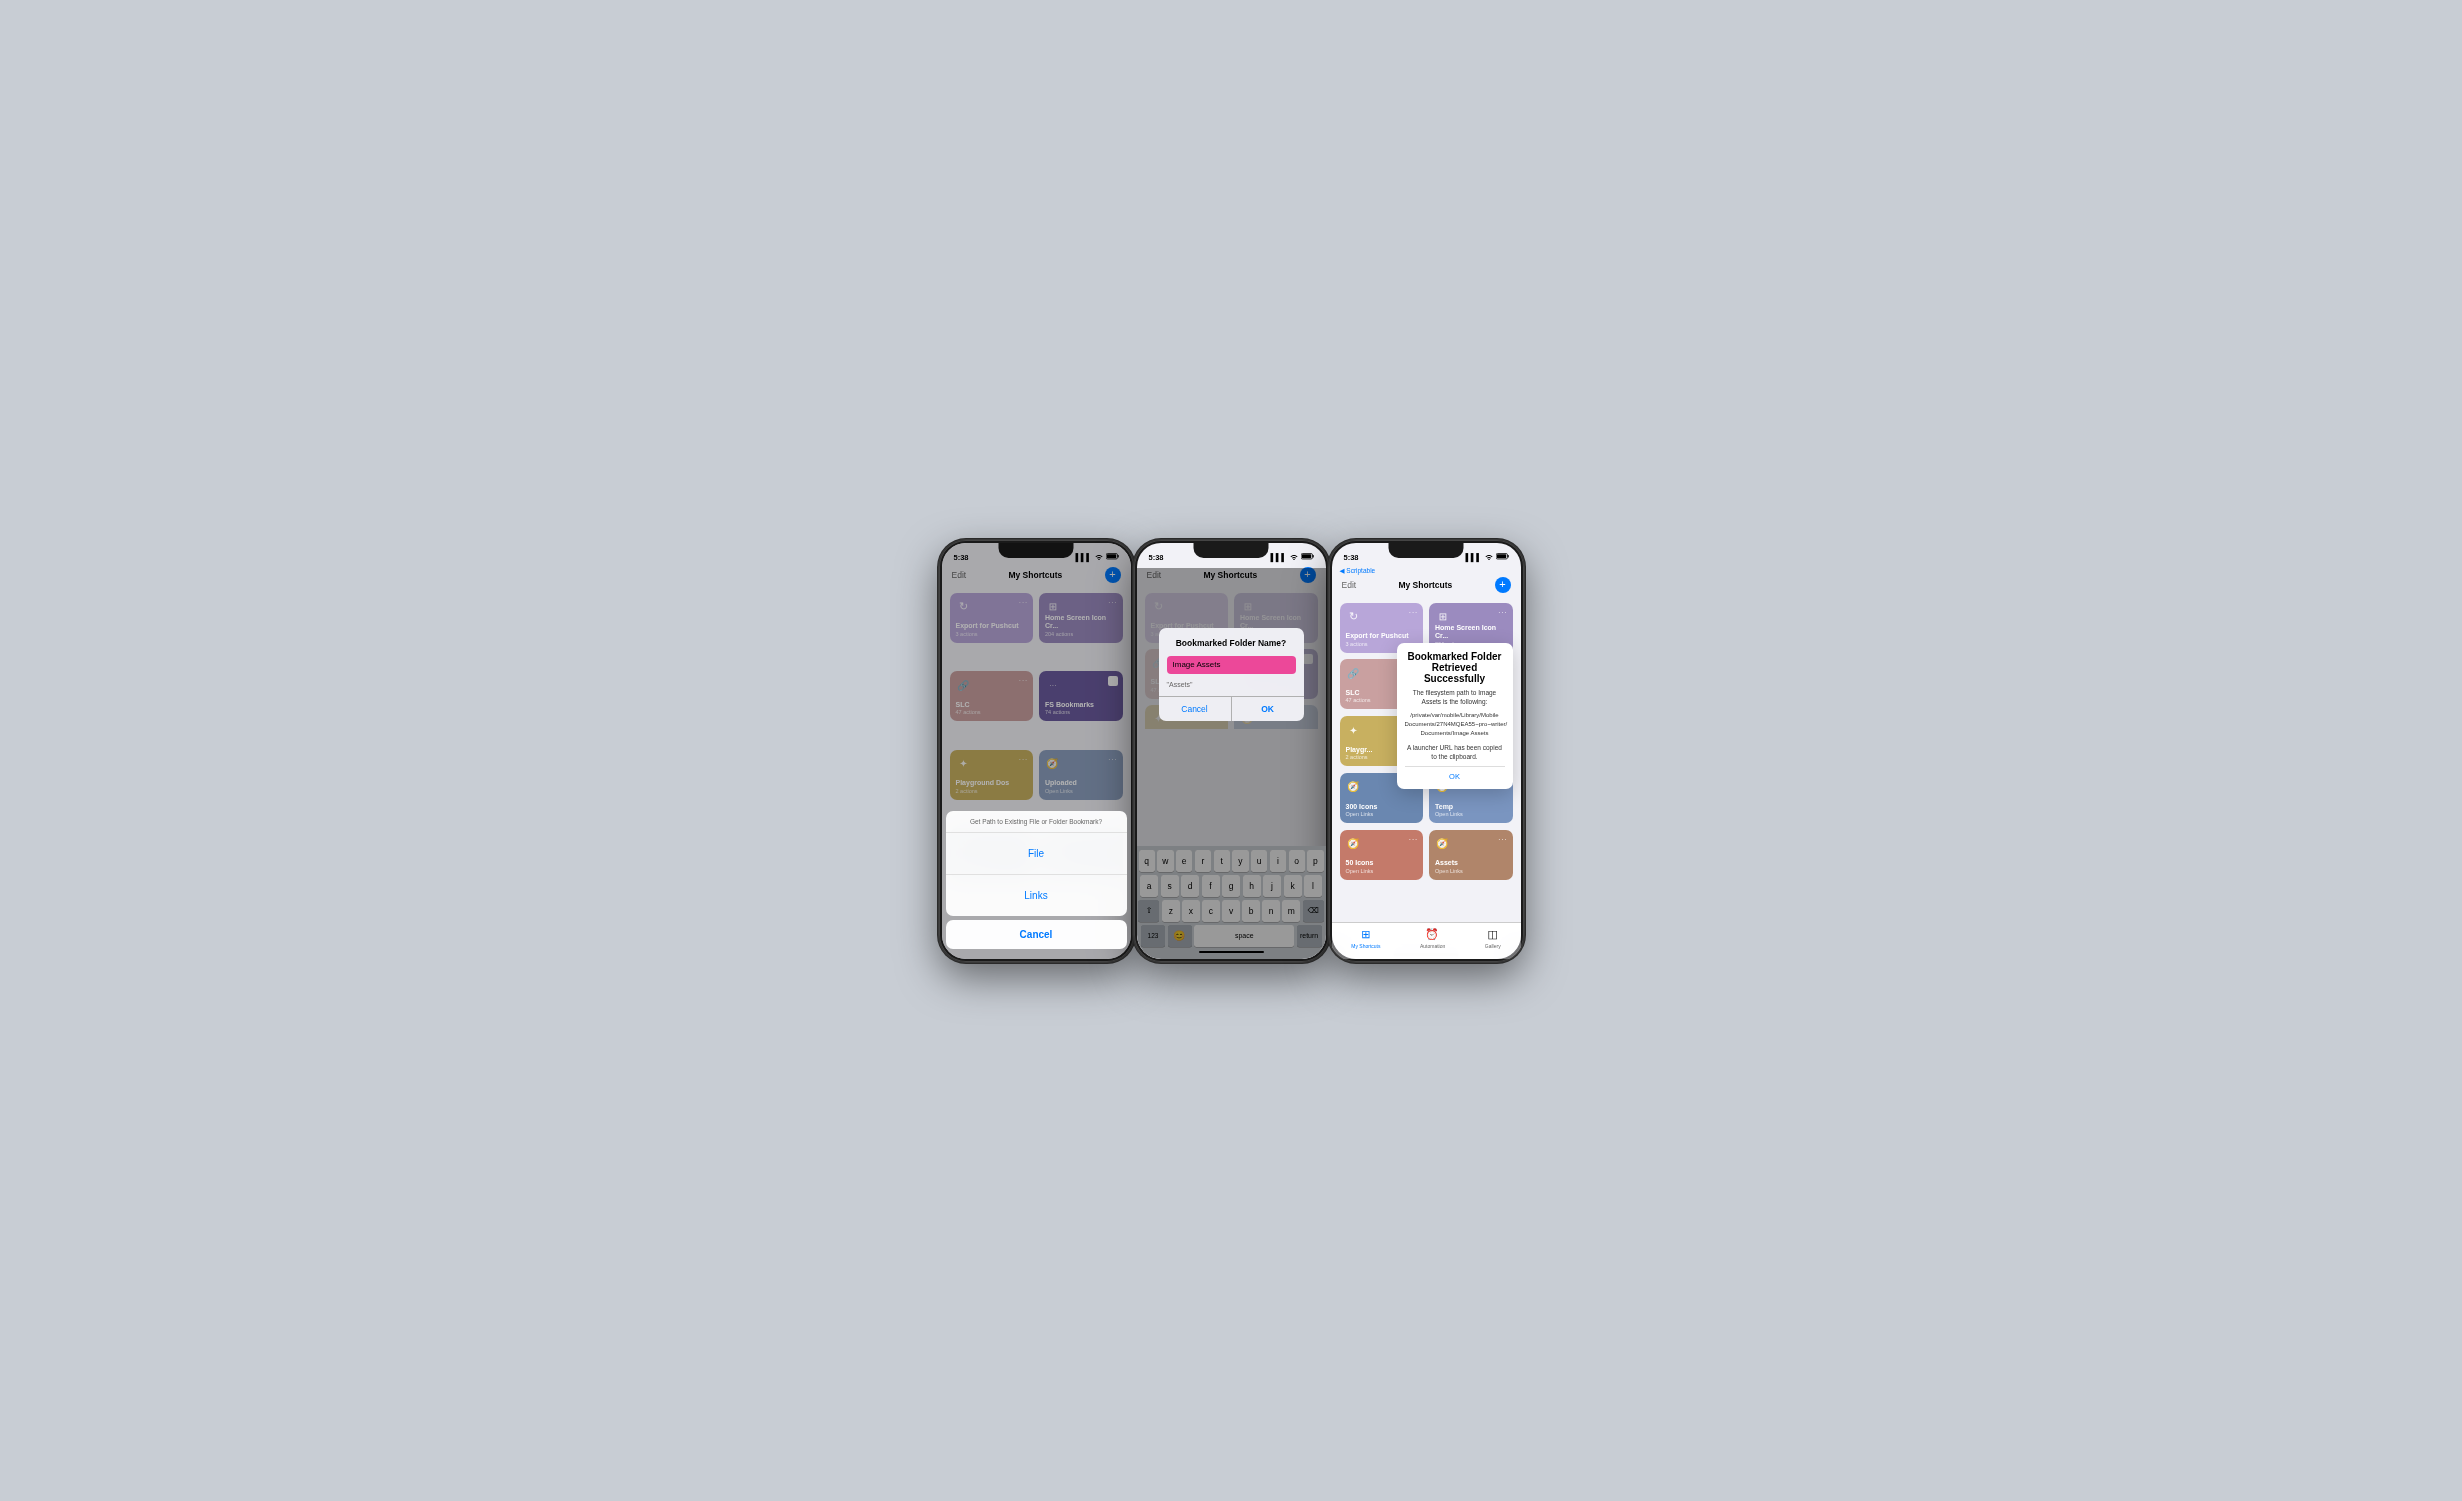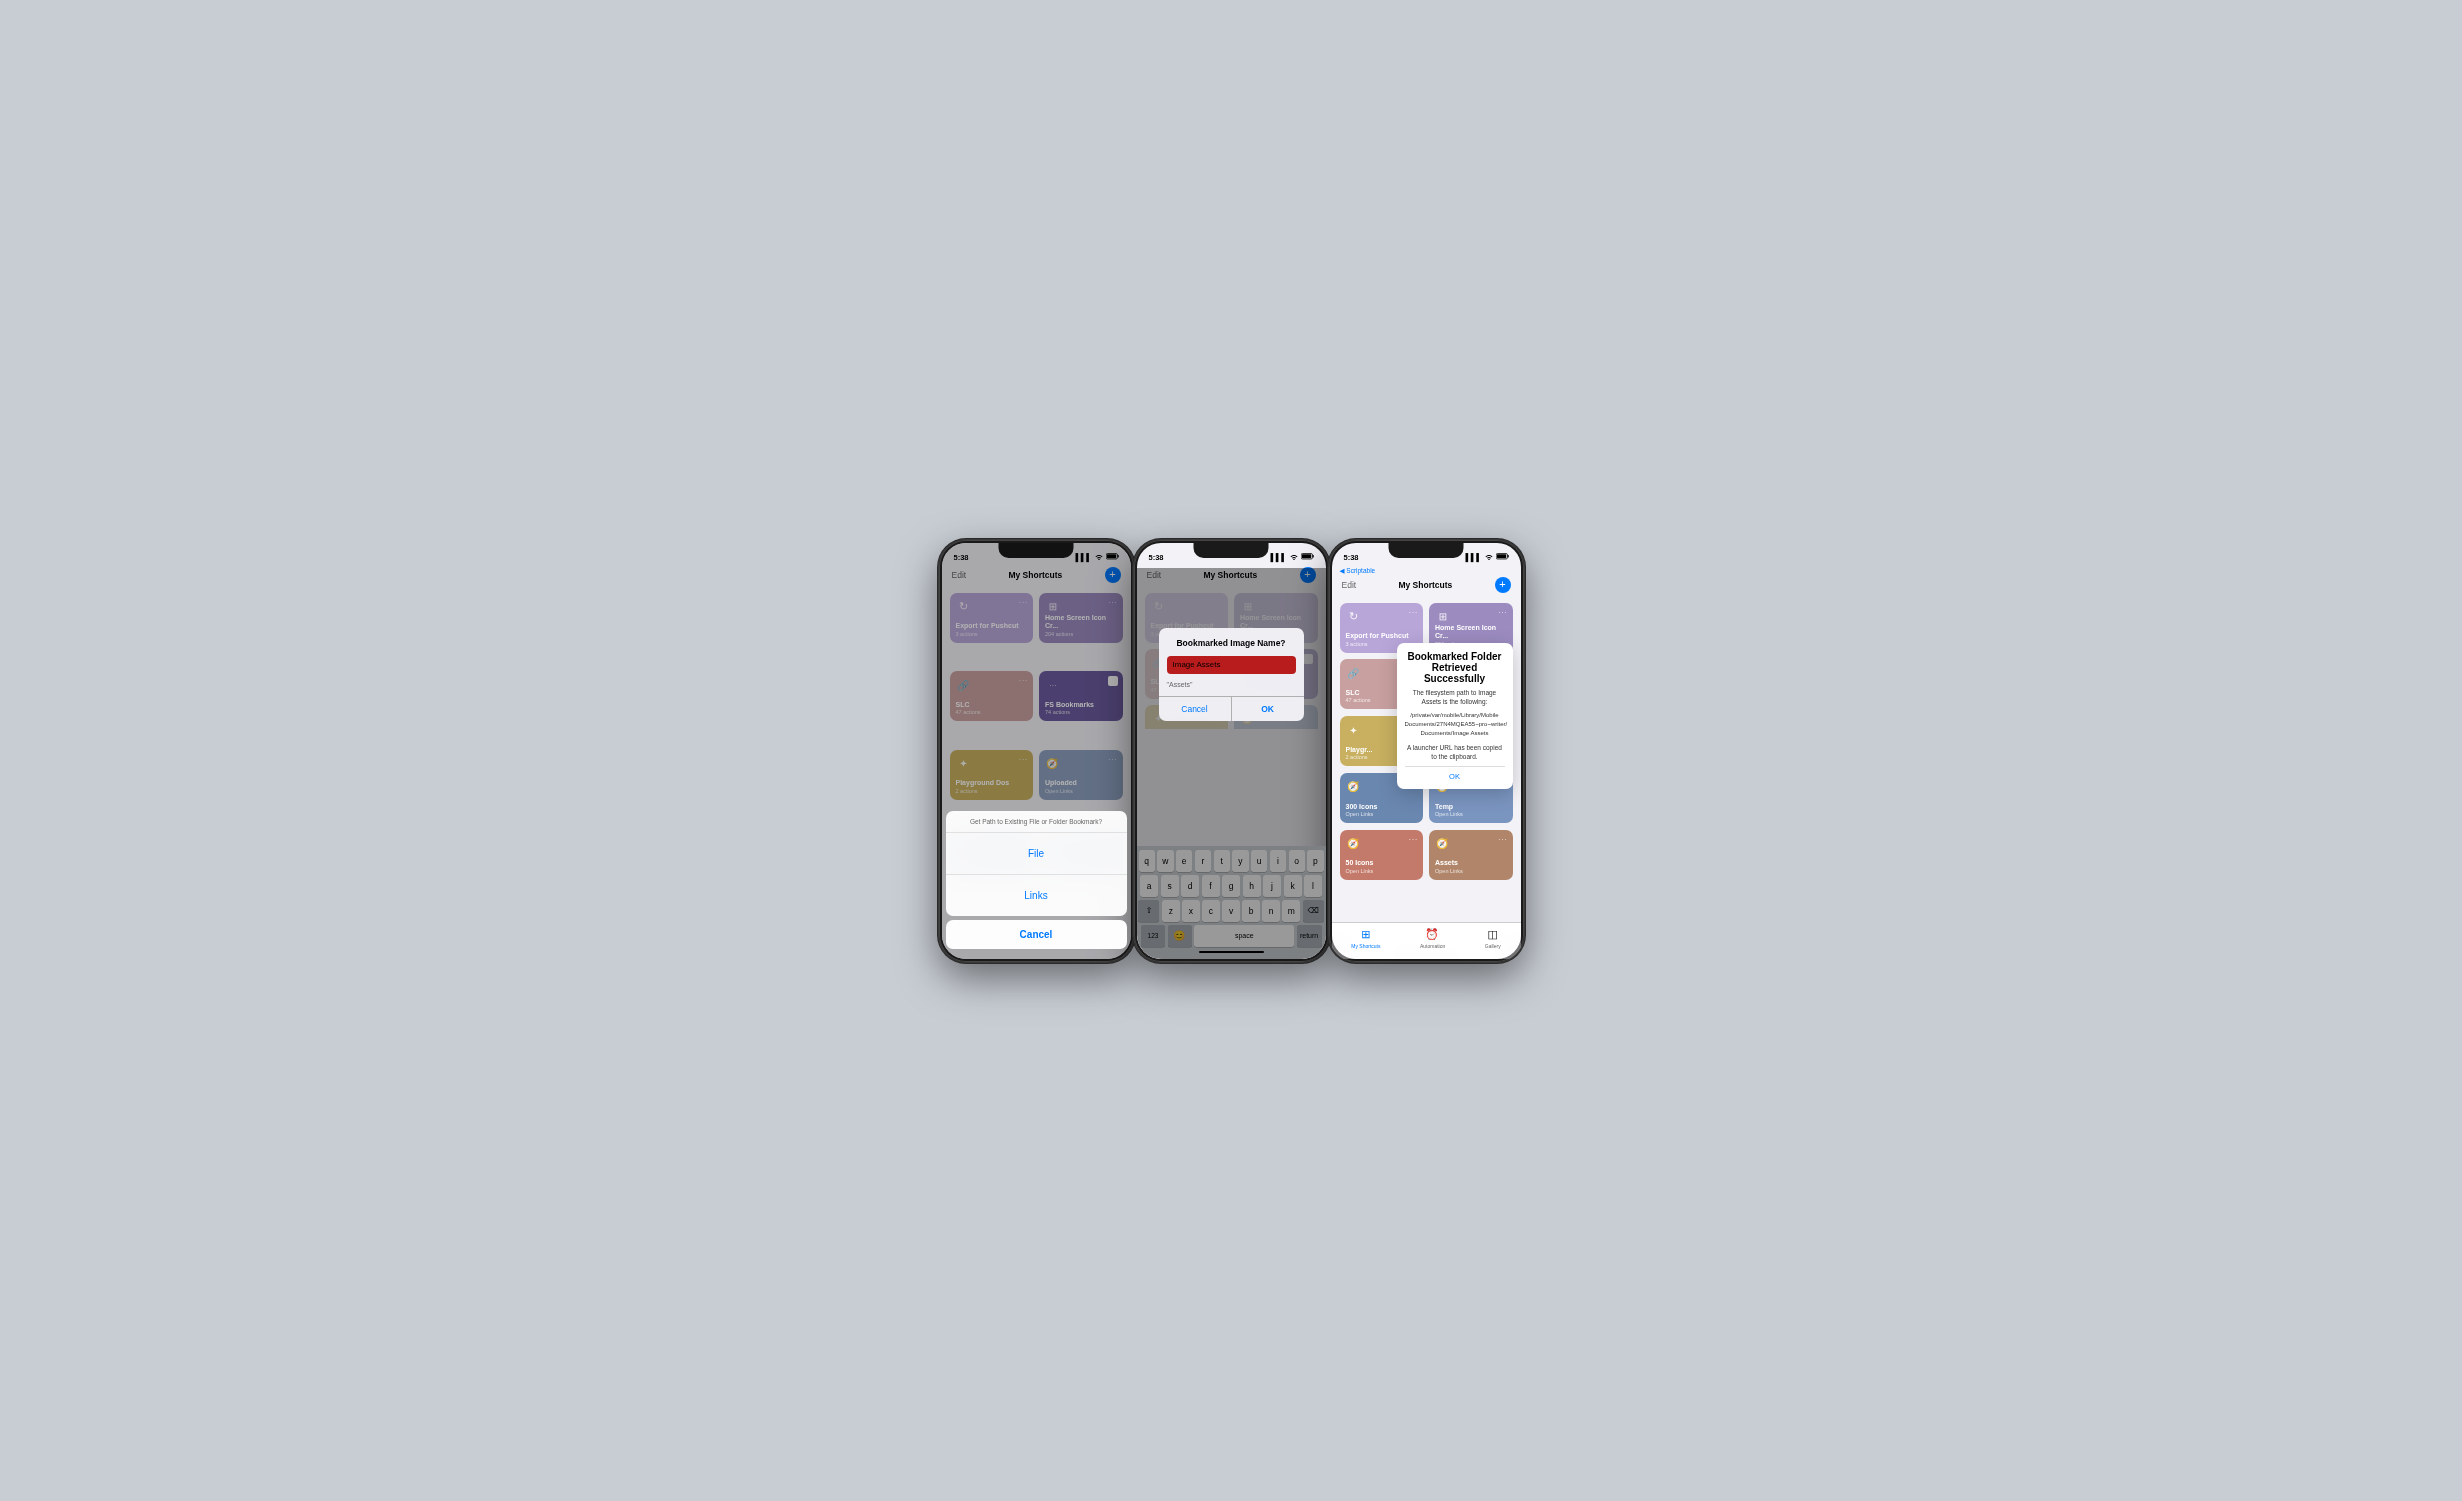--- a/index.html
+++ b/index.html
@@ -252,21 +252,21 @@
     .dialog-title {
       font-size: 8.5px;
       font-weight: 600;
       text-align: center;
       padding: 10px 8px 4px;
       color: #000;
     }
 
     .dialog-input {
       margin: 4px 8px;
-      background: #b91c1c;
+      background: #ec4899;
       border-radius: 4px;
       padding: 5px 6px;
       font-size: 8px;
       color: #000;
       border: none;
       height: 18px;
     }
 
     .dialog-suggestion {
       font-size: 7px;
@@ -641,21 +641,21 @@
 
           </div>
           <div class="shortcut-card card-blue-light">
             <div class="card-icon" style="font-size:10px;">🧭</div>
 
           </div>
         </div>
 
         <div class="dialog-overlay" style="top: 25px; align-items: flex-start; padding-top: 60px; background: rgba(0,0,0,0.4); border-radius: 0;">
           <div class="dialog-box">
-            <div class="dialog-title">Bookmarked Image Name?</div>
+            <div class="dialog-title">Bookmarked Folder Name?</div>
             <input class="dialog-input" value="Image Assets" style="width: calc(100% - 16px);" readonly="">
             <div class="dialog-suggestion">"Assets"</div>
             <div class="dialog-buttons">
               <button class="dialog-btn dialog-btn-cancel">Cancel</button>
               <button class="dialog-btn dialog-btn-ok">OK</button>
             </div>
           </div>
         </div>
 
         <div class="keyboard">

